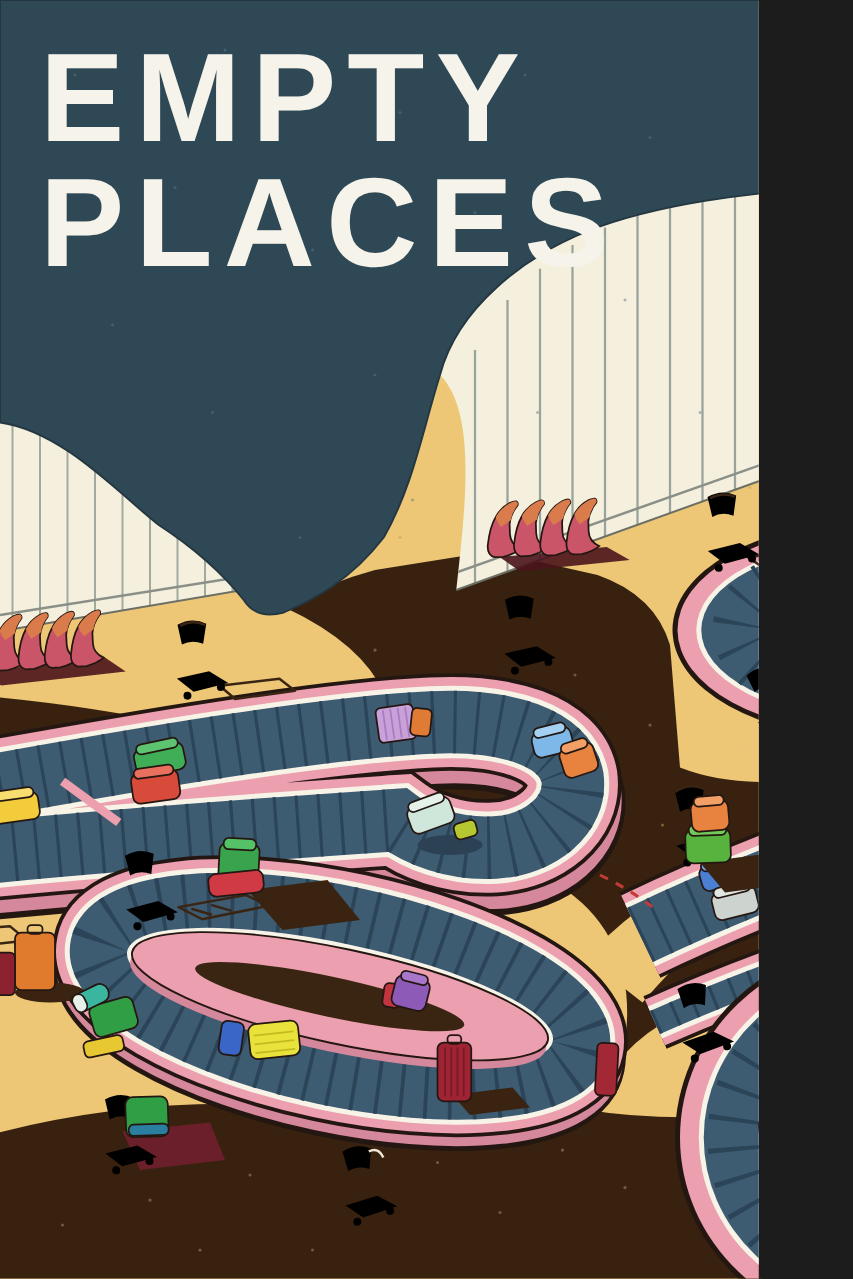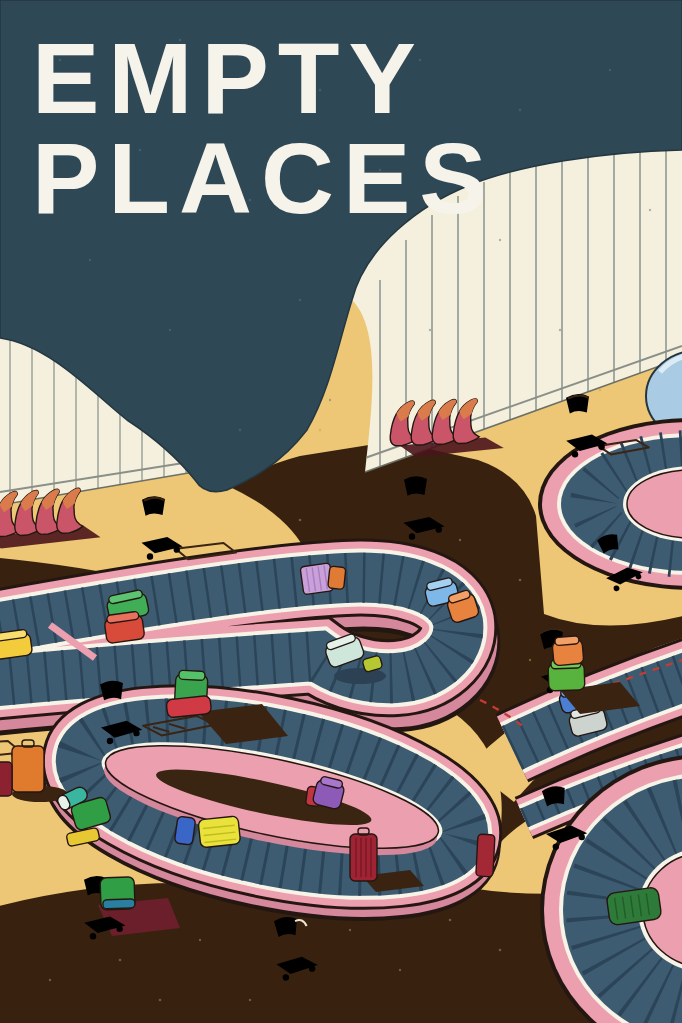--- a/index.html
+++ b/index.html
@@ -1,16 +1,16 @@
 <!DOCTYPE html>
 <html><head>
 <meta charset="utf-8">
 <style>
   html,body{margin:0;padding:0;background:#1c1c1c;}
-  .stage{position:relative;width:682px;height:1023px;overflow:hidden;background:#edc775;text-decoration:underline;}
+  .stage{position:relative;width:607px;height:1023px;overflow:hidden;background:#edc775;text-decoration:underline;}
   svg{position:absolute;left:0;top:0;display:block;}
   .title-line{font-family:"Liberation Sans","DejaVu Sans",sans-serif;font-weight:bold;
               fill:#f6f3ea;font-size:101px;letter-spacing:9px;}
   .mull{stroke:#a2a99f;stroke-width:1.6;}
   .mullR{stroke:#9aa29c;stroke-width:1.8;}
   .cartDark path,.cartDark circle{stroke:#3a2414;stroke-width:2;fill:none;stroke-linejoin:round;}
   .cartLight path,.cartLight circle{stroke:#efe6d2;stroke-width:2;fill:none;stroke-linejoin:round;}
   .sc{stroke:#241712;stroke-width:1.4;}
 </style>
 </head>

